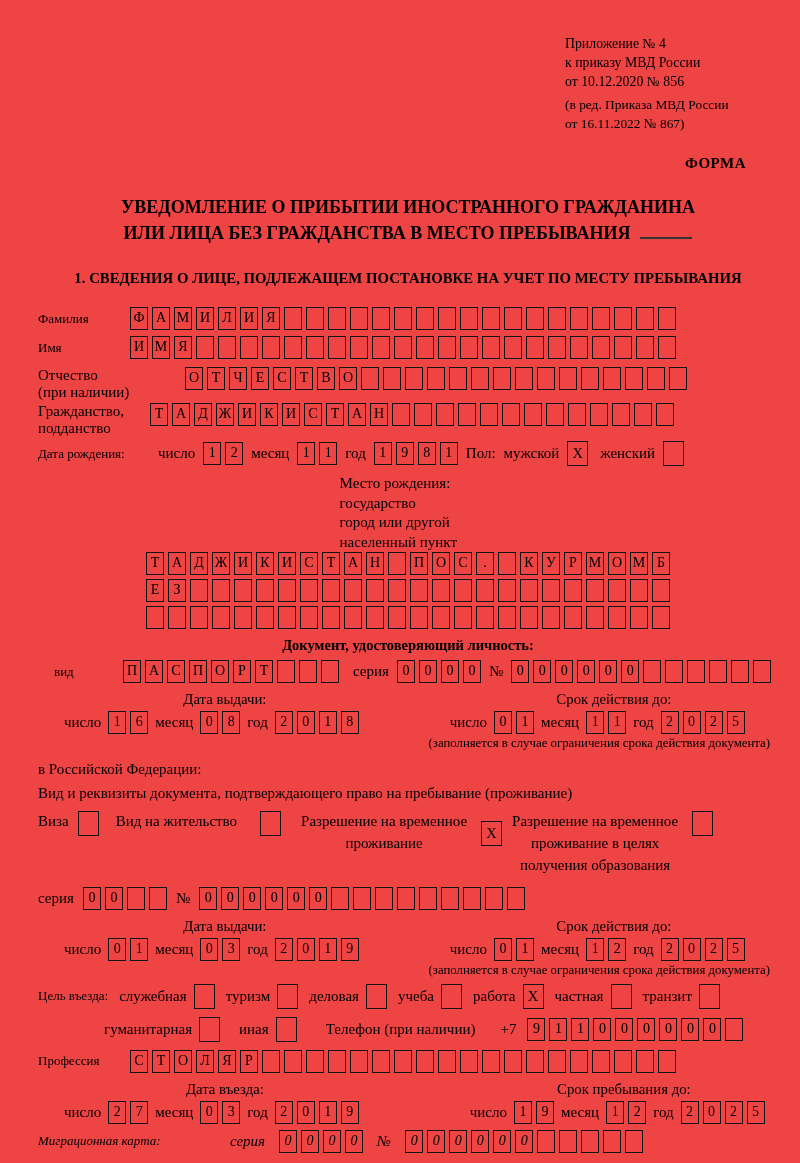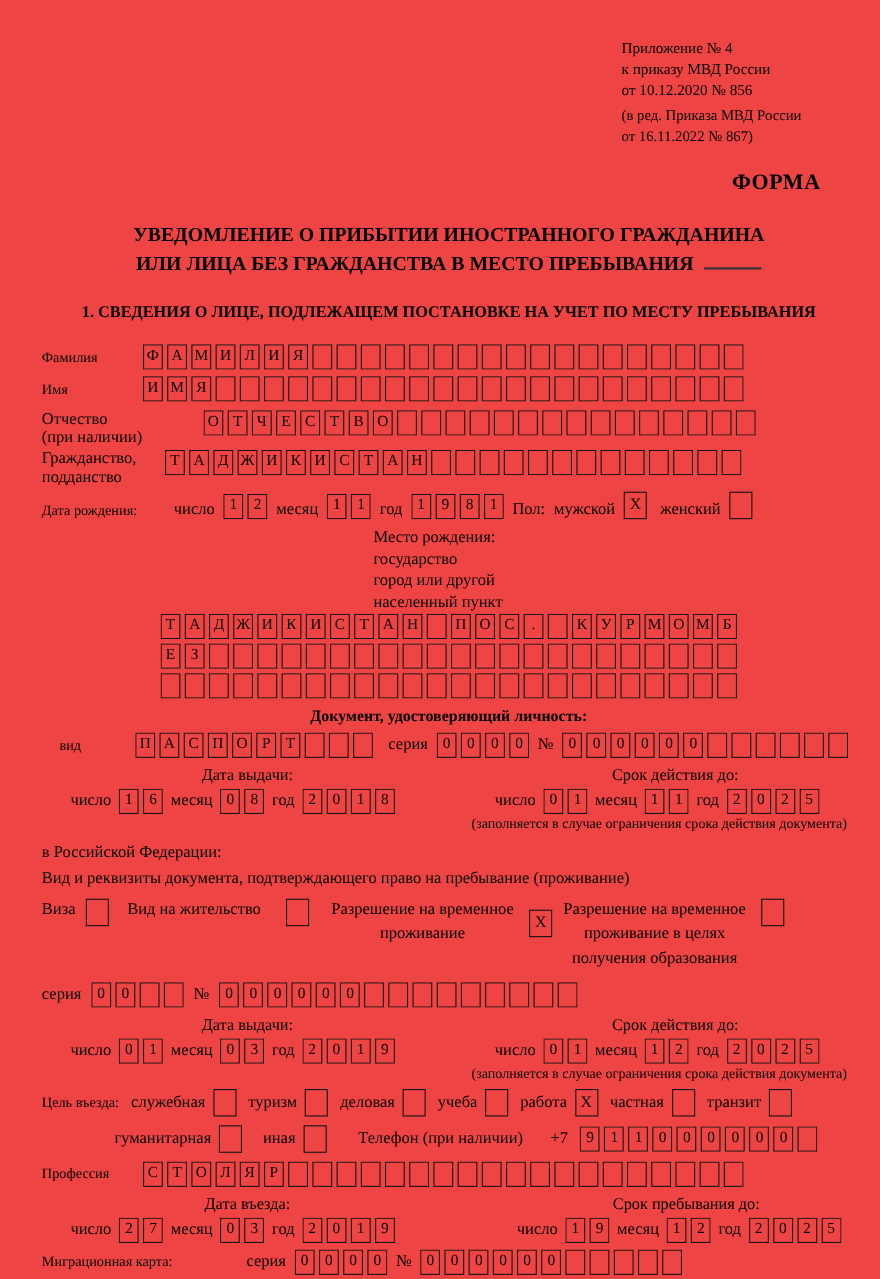--- a/index.html
+++ b/index.html
@@ -3,21 +3,21 @@
 <meta charset="utf-8">
 <style>
   * { margin:0; padding:0; box-sizing:border-box; }
   html,body { background:#ffffff; }
   body { font-family:"Liberation Serif", serif; color:#000; }
   .page { width:800px; height:1163px; padding:34px 22px 16px 38px; overflow:hidden; background:#ef4444; }
 
   
   .hdr-appendix { margin-left:527px; font-size:13.8px; line-height:1.38; }
   .hdr-edition  { margin-left:527px; font-size:13.4px; line-height:1.38; margin-top:5px; }
-  .forma { text-align:right; padding-right:32px; font-weight:bold; font-size:20px; margin-top:22px; letter-spacing:.5px; }
+  .forma { text-align:right; padding-right:32px; font-weight:bold; font-size:15px; margin-top:22px; letter-spacing:.5px; }
 
   .title { text-align:center; font-weight:bold; font-size:18px; line-height:1.45; margin-top:22px; }
   .title-underline { display:inline-block; width:52px; border-bottom:2.2px solid #333; margin-left:10px; vertical-align:baseline; }
   .sec-heading { text-align:center; font-weight:bold; font-size:14.8px; margin-top:24px; margin-bottom:20px; }
 
   .row { display:flex; align-items:center; margin-bottom:6px; }
   .row-top { align-items:flex-start; }
   .lbl { font-size:13px; flex:0 0 auto; }
   .lbl2 { font-size:15px; line-height:17px; }
   .w92  { width:92px; }
@@ -200,21 +200,21 @@
         <span class="cell"></span>
         <span class="cell"></span>
         <span class="cell"></span>
         <span class="cell"></span>
         <span class="cell"></span>
         <span class="cell"></span>
         <span class="cell"></span>
       </span>
   </div>
 
-  <div class="row" style="gap:8px; margin-bottom:8px;align-items:flex-end;">
+  <div class="row" style="gap:8px; margin-bottom:8px;">
     <span class="lbl" style="width:112px;">Дата рождения:</span>
     <span class="dg-lbl">число</span>
     <span class="cells">
         <span class="cell">1</span>
         <span class="cell">2</span>
       </span>
     <span class="dg-lbl">месяц</span>
     <span class="cells">
         <span class="cell">1</span>
         <span class="cell">1</span>
@@ -636,21 +636,21 @@
         <span class="cells">
             <span class="cell">2</span>
             <span class="cell">0</span>
             <span class="cell">2</span>
             <span class="cell">5</span>
           </span>
       </div>
     </div>
   </div>
 
-  <div class="row" style="gap:8px; margin-bottom:9px;">
+  <div class="row" style="gap:14px; margin-bottom:9px;font-style:italic;">
     <span class="lbl w178">Миграционная карта:</span>
     <span class="dg-lbl">серия</span>
     <span class="cells">
         <span class="cell">0</span>
         <span class="cell">0</span>
         <span class="cell">0</span>
         <span class="cell">0</span>
       </span>
     <span class="dg-lbl">№</span>
     <span class="cells">

